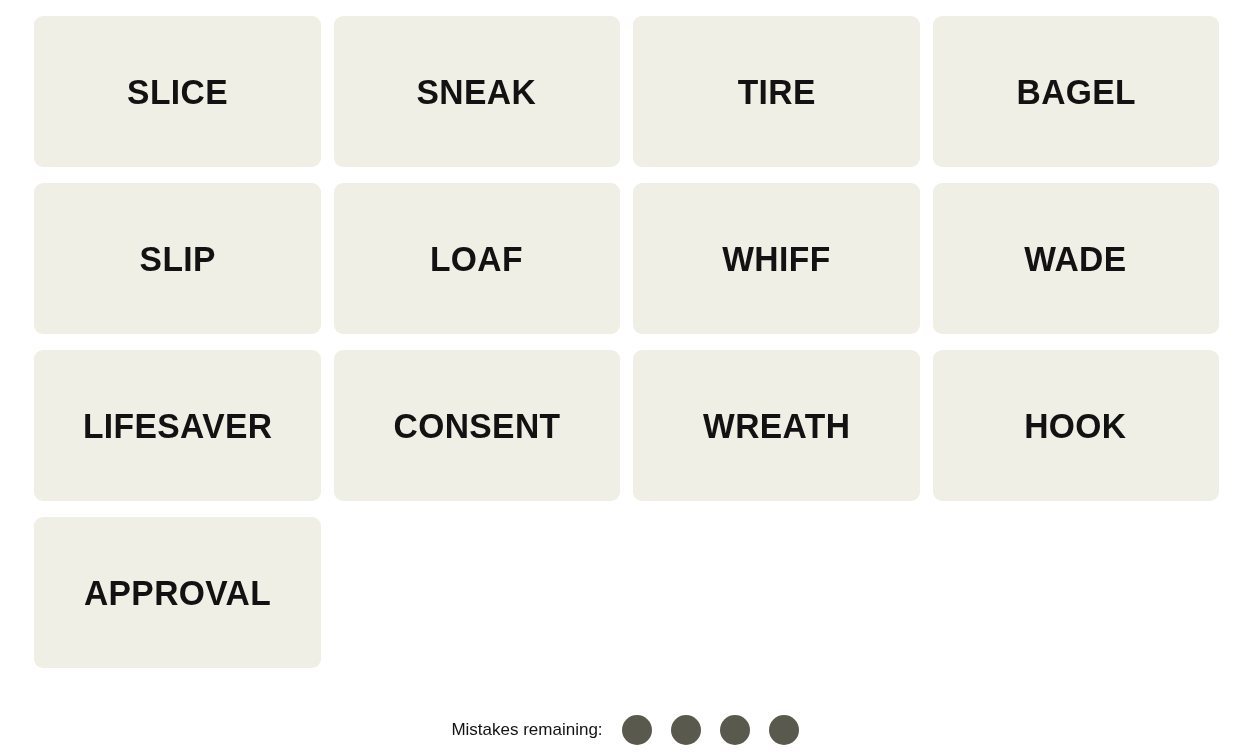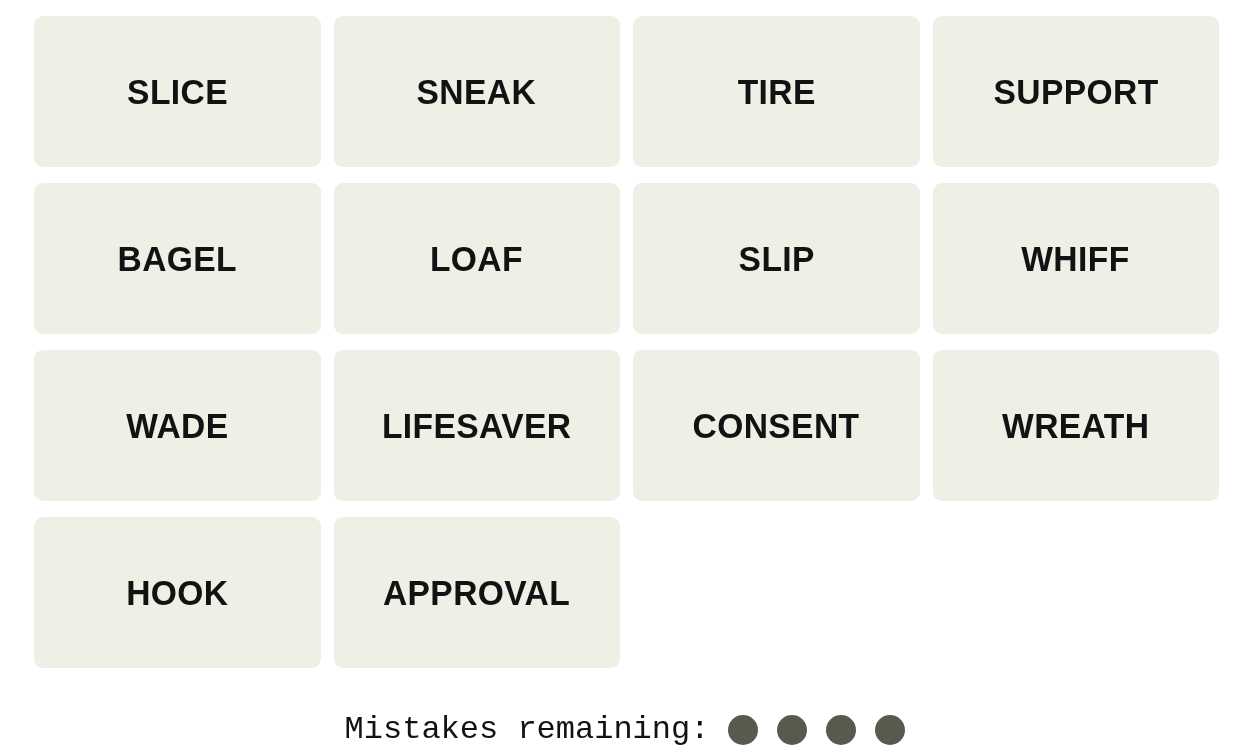--- a/index.html
+++ b/index.html
@@ -70,22 +70,22 @@
     top: 703px;
     width: 1250px;
     height: 53px;
     display: flex;
     align-items: center;
     justify-content: center;
     gap: 17px;
   }
 
   #mistakes-label {
-    font-family: Liberation Mono, monospace;
-    font-size: 32px;
+    font-family: Liberation Sans, sans-serif;
+    font-size: 17px;
     font-weight: 400;
     color: #121212;
     line-height: 1;
     white-space: nowrap;
   }
 
   #mistake-dots {
     display: flex;
     align-items: center;
     gap: 19px;
@@ -112,34 +112,31 @@
     </div>
 
     <div class="tile">
       <span class="tile-label">SNEAK</span>
     </div>
 
     <div class="tile">
       <span class="tile-label">TIRE</span>
     </div>
 
-    <div class="tile">
-      <span class="tile-label">SUPPORT</span>
-    </div>
 
     <div class="tile">
       <span class="tile-label">BAGEL</span>
     </div>
 
     <div class="tile">
-      <span class="tile-label">LOAF</span>
+      <span class="tile-label">SLIP</span>
     </div>
 
     <div class="tile">
-      <span class="tile-label">SLIP</span>
+      <span class="tile-label">LOAF</span>
     </div>
 
     <div class="tile">
       <span class="tile-label">WHIFF</span>
     </div>
 
 
     <div class="tile">
       <span class="tile-label">WADE</span>
     </div>

